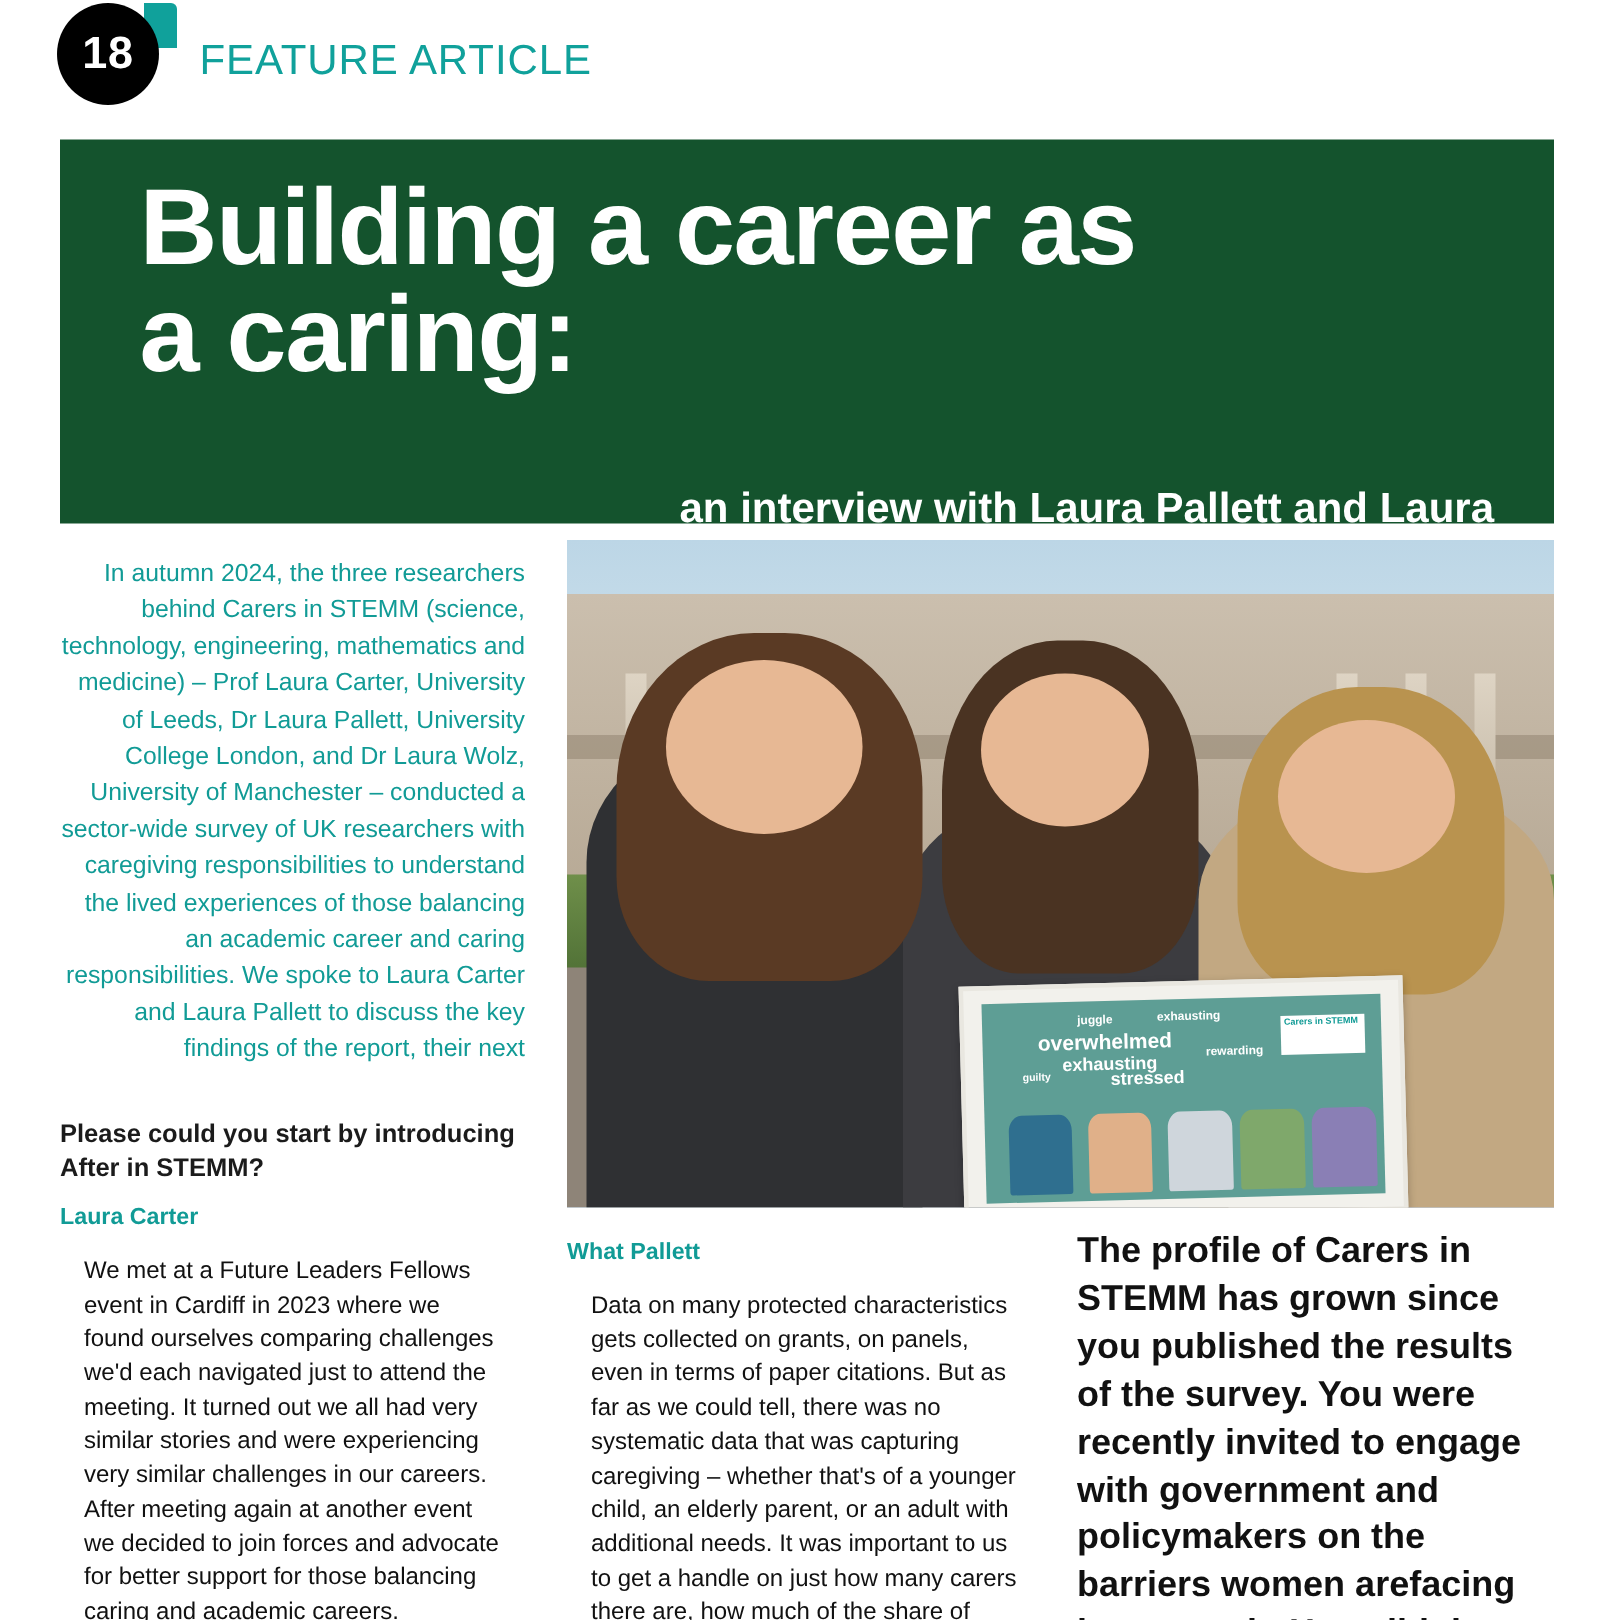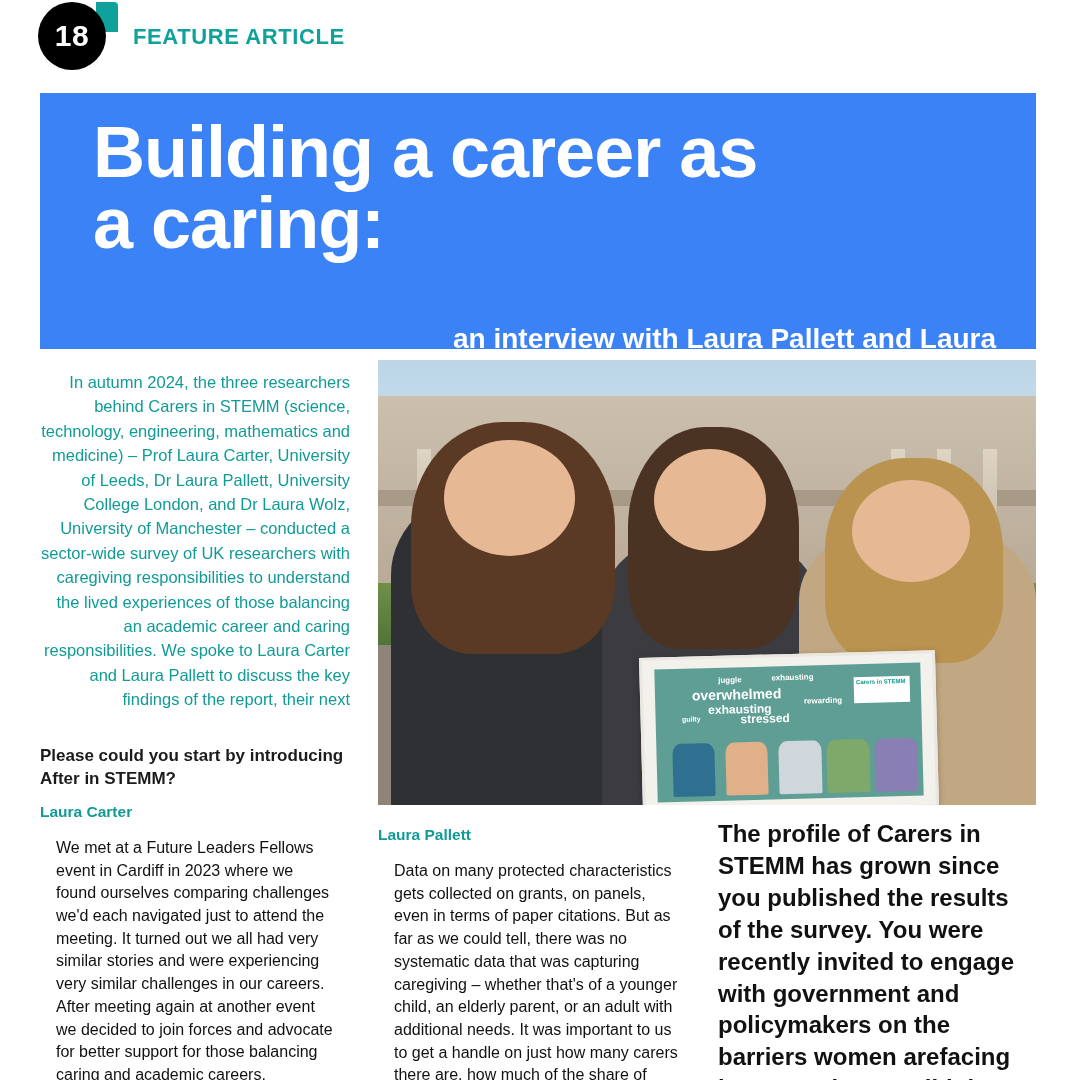--- a/index.html
+++ b/index.html
@@ -46,34 +46,34 @@
     top: 2px;
     width: 22px;
     height: 30px;
     background: #10a19b;
     border-top-right-radius: 4px;
   }
   .section-label {
     position: absolute;
     left: 133px;
     top: 24px;
-    font-size: 22px;
-    font-weight: bold;
+    font-size: 28px;
+    font-weight: normal;
     color: #10a19b;
     letter-spacing: 0.6px;
   }
 
   
   .title-band {
     position: absolute;
     left: 40px;
     top: 93px;
     width: 996px;
     height: 256px;
-    background: #3b82f6;
+    background: #14532d;
     color: #ffffff;
   }
   .headline {
     position: absolute;
     left: 53px;
     top: 24px;
     width: 900px;
     font-size: 72px;
     line-height: 0.98;
     font-weight: bold;
@@ -322,21 +322,21 @@
 <div class="col-a">
   <div class="question">Please could you start by introducing After in STEMM?</div>
   <div class="speaker" style="margin-top:12px;">Laura Carter</div>
   <div class="body-text">
     <p>We met at a Future Leaders Fellows event in Cardiff in 2023 where we found ourselves comparing challenges we'd each navigated just to attend the meeting. It turned out we all had very similar stories and were experiencing very similar challenges in our careers. After meeting again at another event we decided to join forces and advocate for better support for those balancing caring and academic careers.</p>
     <p class="indent"><span>We started off by writing an article for </span></p>
   </div>
 </div>
 
 <div class="col-b">
-  <div class="speaker">Laura Pallett</div>
+  <div class="speaker">What Pallett</div>
   <div class="body-text">
     <p>Data on many protected characteristics gets collected on grants, on panels, even in terms of paper citations. But as far as we could tell, there was no systematic data that was capturing caregiving – whether that's of a younger child, an elderly parent, or an adult with additional needs. It was important to us to get a handle on just how many carers there are, how much of the share of caring they were responsible for and the implications that has for them and their career. Travel is embedded and integral to a</p>
   </div>
 </div>
 
 <div class="col-c">
   <div class="q-big">The profile of Carers in STEMM has grown since you published the results of the survey. You were recently invited to engage with government and policymakers on the barriers women arefacing in research. How did that go? What were some of your key takeaways from that meeting?</div>
   <div class="speaker" style="margin-top:12px;">Laura Carter</div>
   <div class="body-text">
     <p>It was an excellent platform to discuss some of the findings from the report</p>

